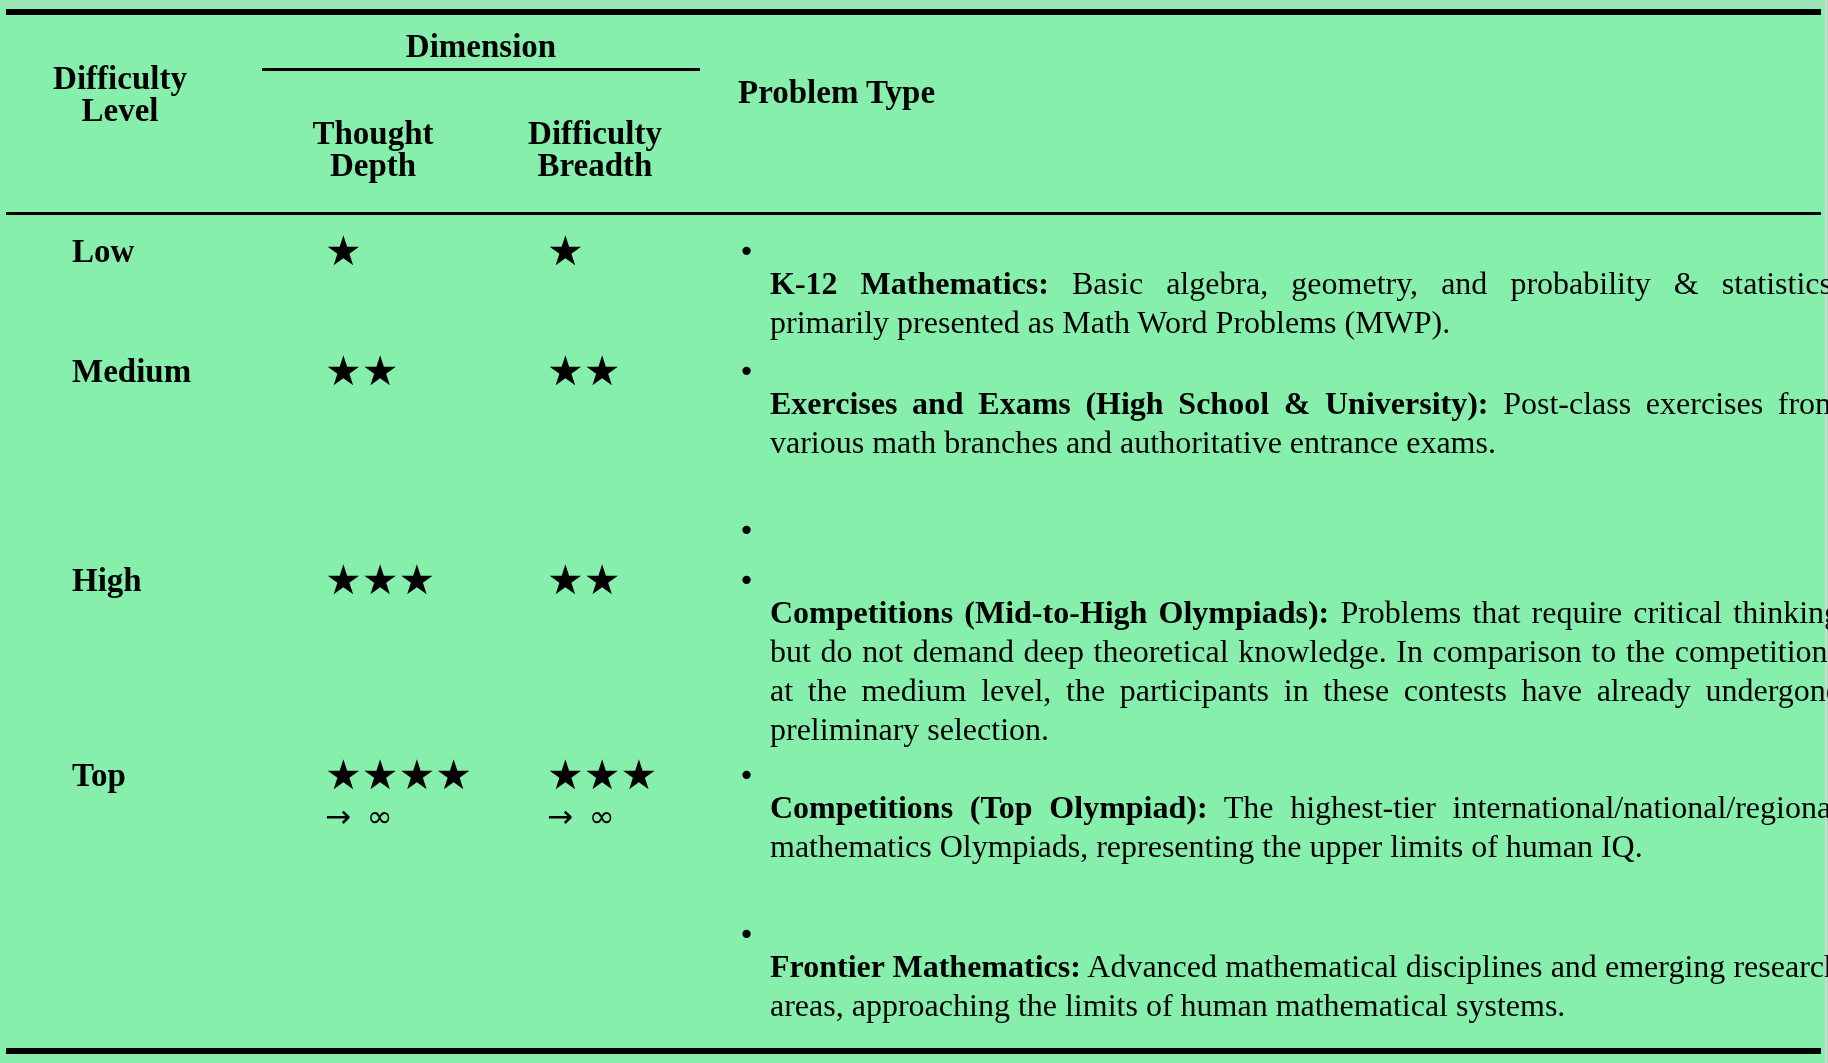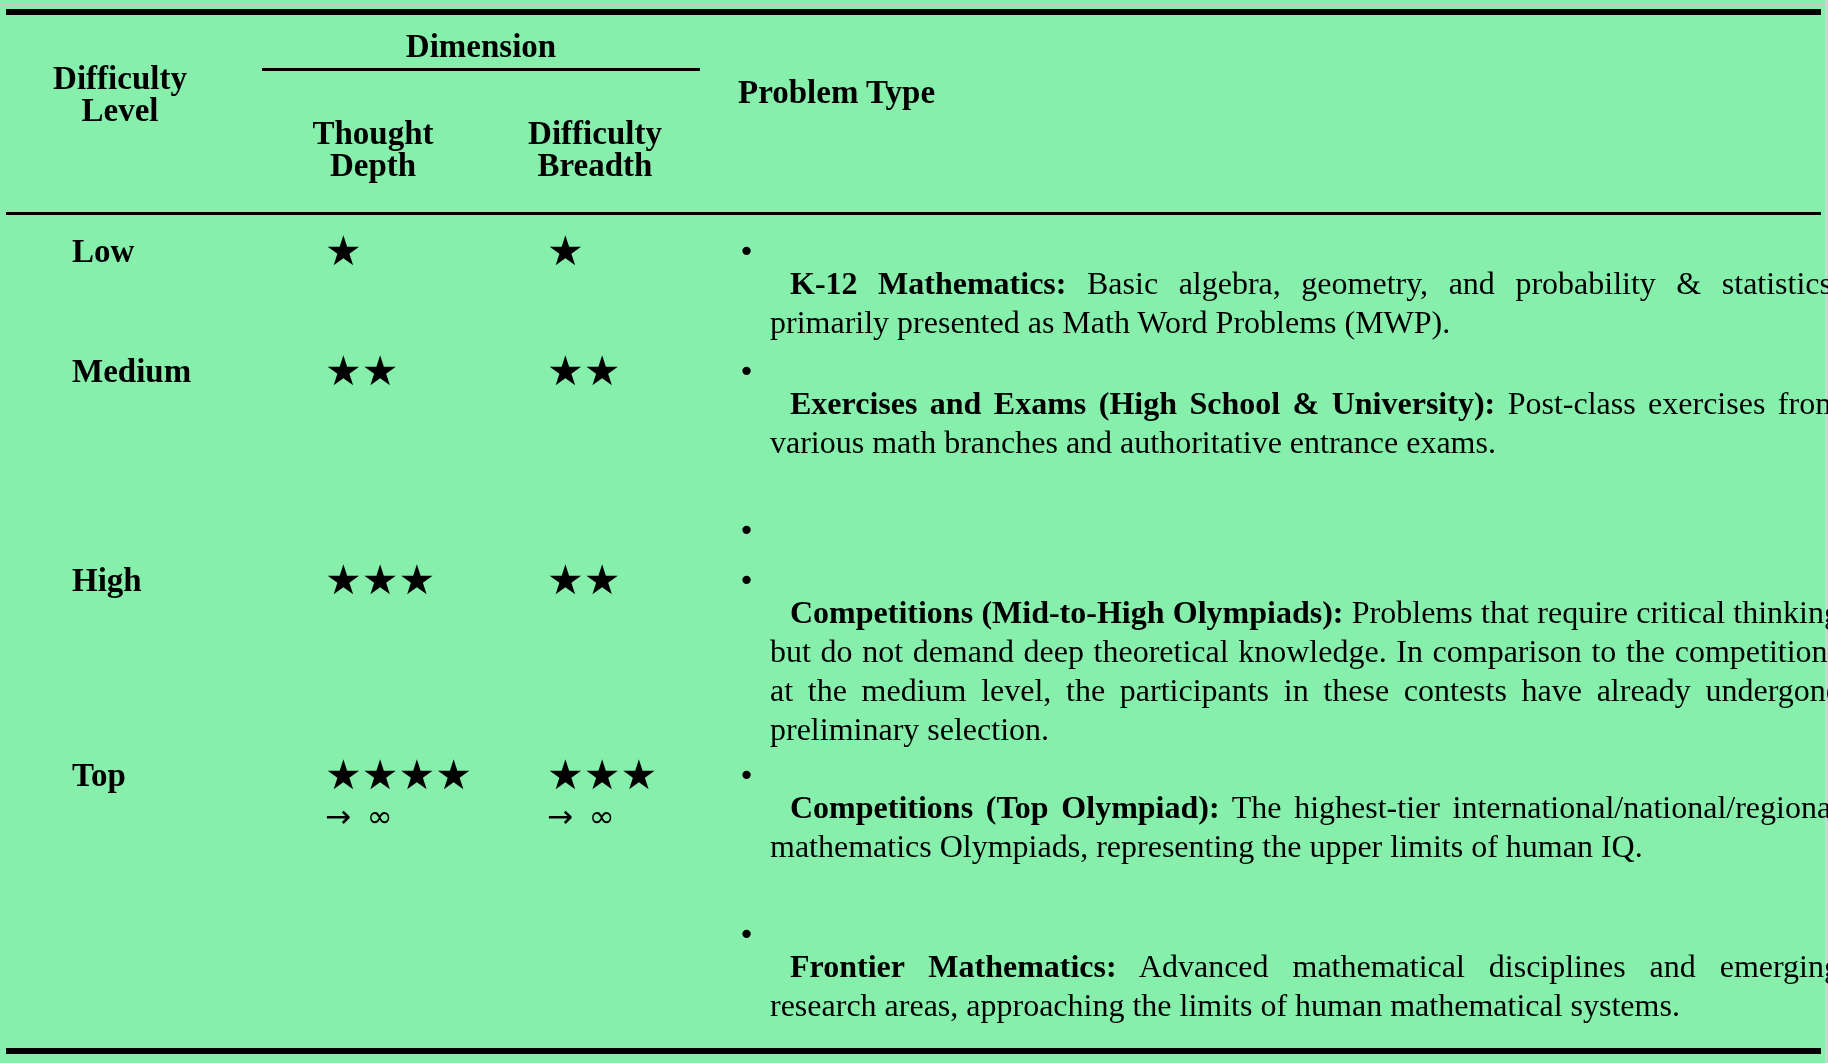--- a/index.html
+++ b/index.html
@@ -26,21 +26,21 @@
   .row{position:absolute;left:0;width:1828px;display:grid;grid-template-columns:262px 222px 222px 1fr;align-items:start;padding-left:32px;}
   .row-low{top:232px;} .row-medium{top:352px;} .row-high{top:561px;} .row-top{top:756px;}
   .level{font-weight:bold;font-size:33px;line-height:39px;padding-left:40px;}
   .stars{font-family:"DejaVu Sans",sans-serif;font-size:41px;line-height:39px;padding-left:31px;white-space:nowrap;}
   .stars .limit{display:block;font-size:31px;line-height:42px;letter-spacing:3px;}
   .problems{padding-right:20px;}
   .bullet{display:flex;margin-top:17px;}
   .bullet:first-child{margin-top:0;}
   .marker{flex:0 0 32px;font-family:"DejaVu Sans",sans-serif;font-size:29px;line-height:39px;}
   .btext{flex:1;font-size:32px;line-height:39px;text-align:justify;}
-  .btext strong{font-weight:bold;margin-left:20px;}
+  .btext strong{font-weight:bold;}
 </style>
 </head>
 <body>
 
 <div class="page">
 
   <div class="hairline-top"></div>
   <div class="edge-right"></div>
   <div class="rule toprule"></div>
   <div class="cmidrule"></div>

